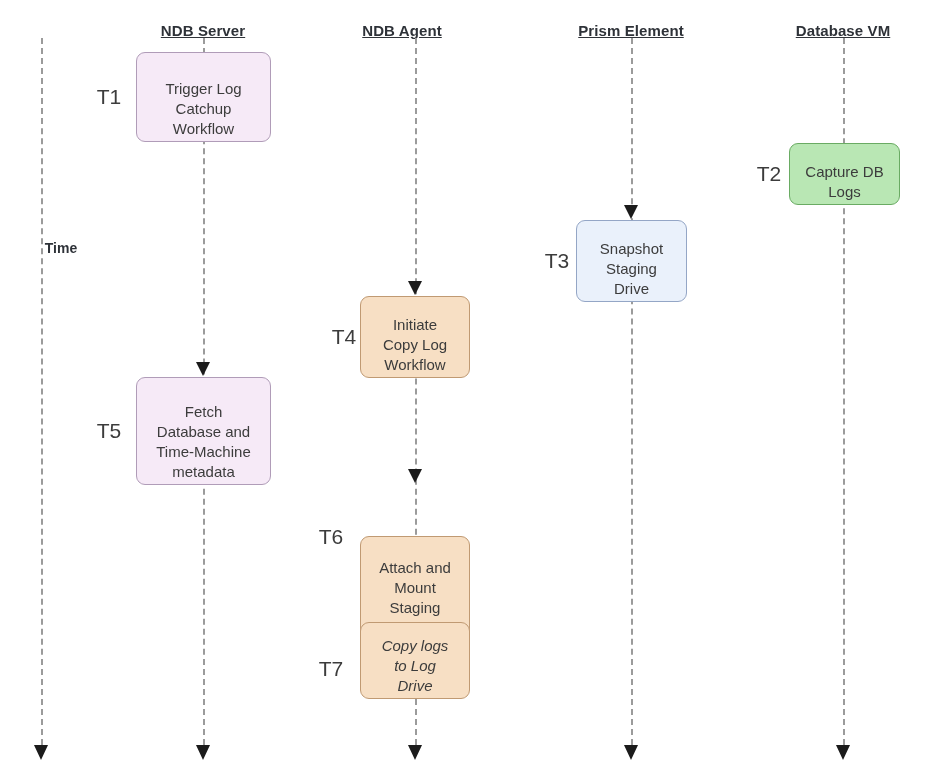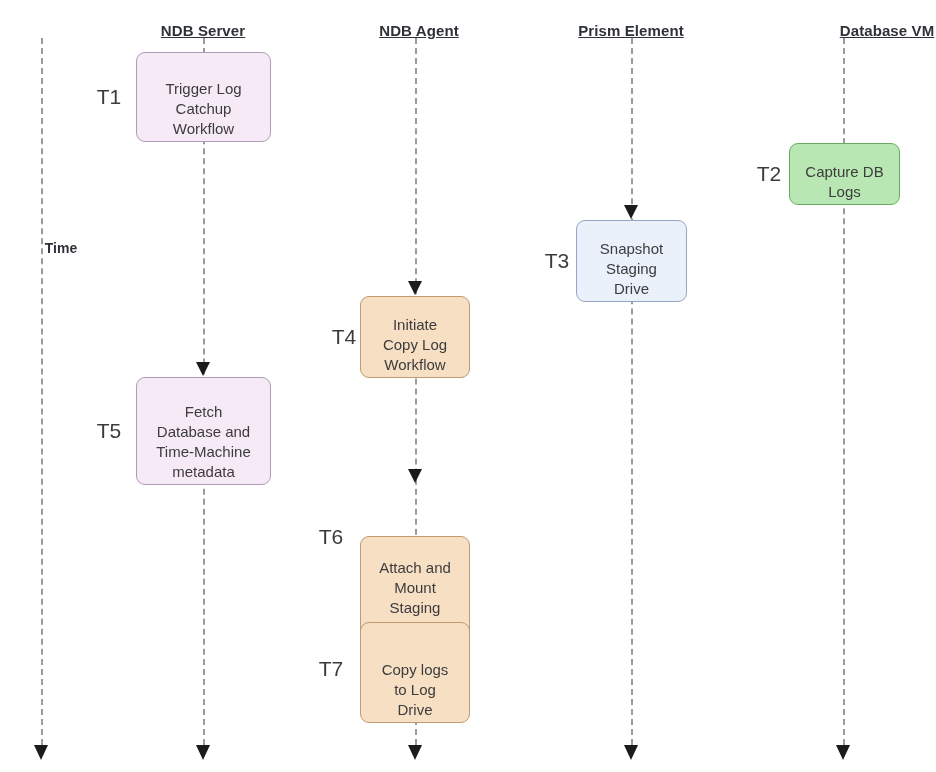--- a/index.html
+++ b/index.html
@@ -99,23 +99,23 @@
     border-top: 14px solid #1b1b1b;
     z-index: 2;
   }
 </style>
 </head>
 <body>
 
 <div id="canvas">
 
   <div class="col-header" style="left:203px; top:22px;">NDB Server</div>
-  <div class="col-header" style="left:419px; top:22px;">NDB Agent</div>
+  <div class="col-header" style="left:402px; top:22px;">NDB Agent</div>
   <div class="col-header" style="left:631px; top:22px;">Prism Element</div>
-  <div class="col-header" style="left:843px; top:22px;margin-left:44px;">Database VM</div>
+  <div class="col-header" style="left:843px; top:22px;">Database VM</div>
 
   <div class="time-label" style="left:43px; top:240px;">Time</div>
 
   <div class="lifeline" style="left:41px;  top:38px; height:707px;"></div>
   <div class="lifeline" style="left:203px; top:38px; height:707px;"></div>
   <div class="lifeline" style="left:415px; top:38px; height:707px;"></div>
   <div class="lifeline" style="left:631px; top:38px; height:707px;"></div>
   <div class="lifeline" style="left:843px; top:38px; height:707px;"></div>
 
   <div class="msg-arrow" style="left:624px; top:205px;"></div>
@@ -160,21 +160,21 @@
   <div class="t-label" style="left:109px; top:431px;">T5</div>
 
   <div class="box orange" style="left:360px; top:512px; width:110px; height:105px;margin-top:24px;">
     <span class="box-text">Attach and
 Mount
 Staging
 Drive</span>
   </div>
   <div class="t-label" style="left:331px; top:537px;">T6</div>
 
-  <div class="box orange" style="left:360px; top:622px; width:110px; height:101px;">
+  <div class="box orange" style="left:360px; top:622px; width:110px; height:77px;font-style:italic;">
     <span class="box-text">Copy logs
 to Log
 Drive</span>
   </div>
   <div class="t-label" style="left:331px; top:669px;">T7</div>
 
   <div class="lifeline-arrow" style="left:34px;  top:745px;"></div>
   <div class="lifeline-arrow" style="left:196px; top:745px;"></div>
   <div class="lifeline-arrow" style="left:408px; top:745px;"></div>
   <div class="lifeline-arrow" style="left:624px; top:745px;"></div>

